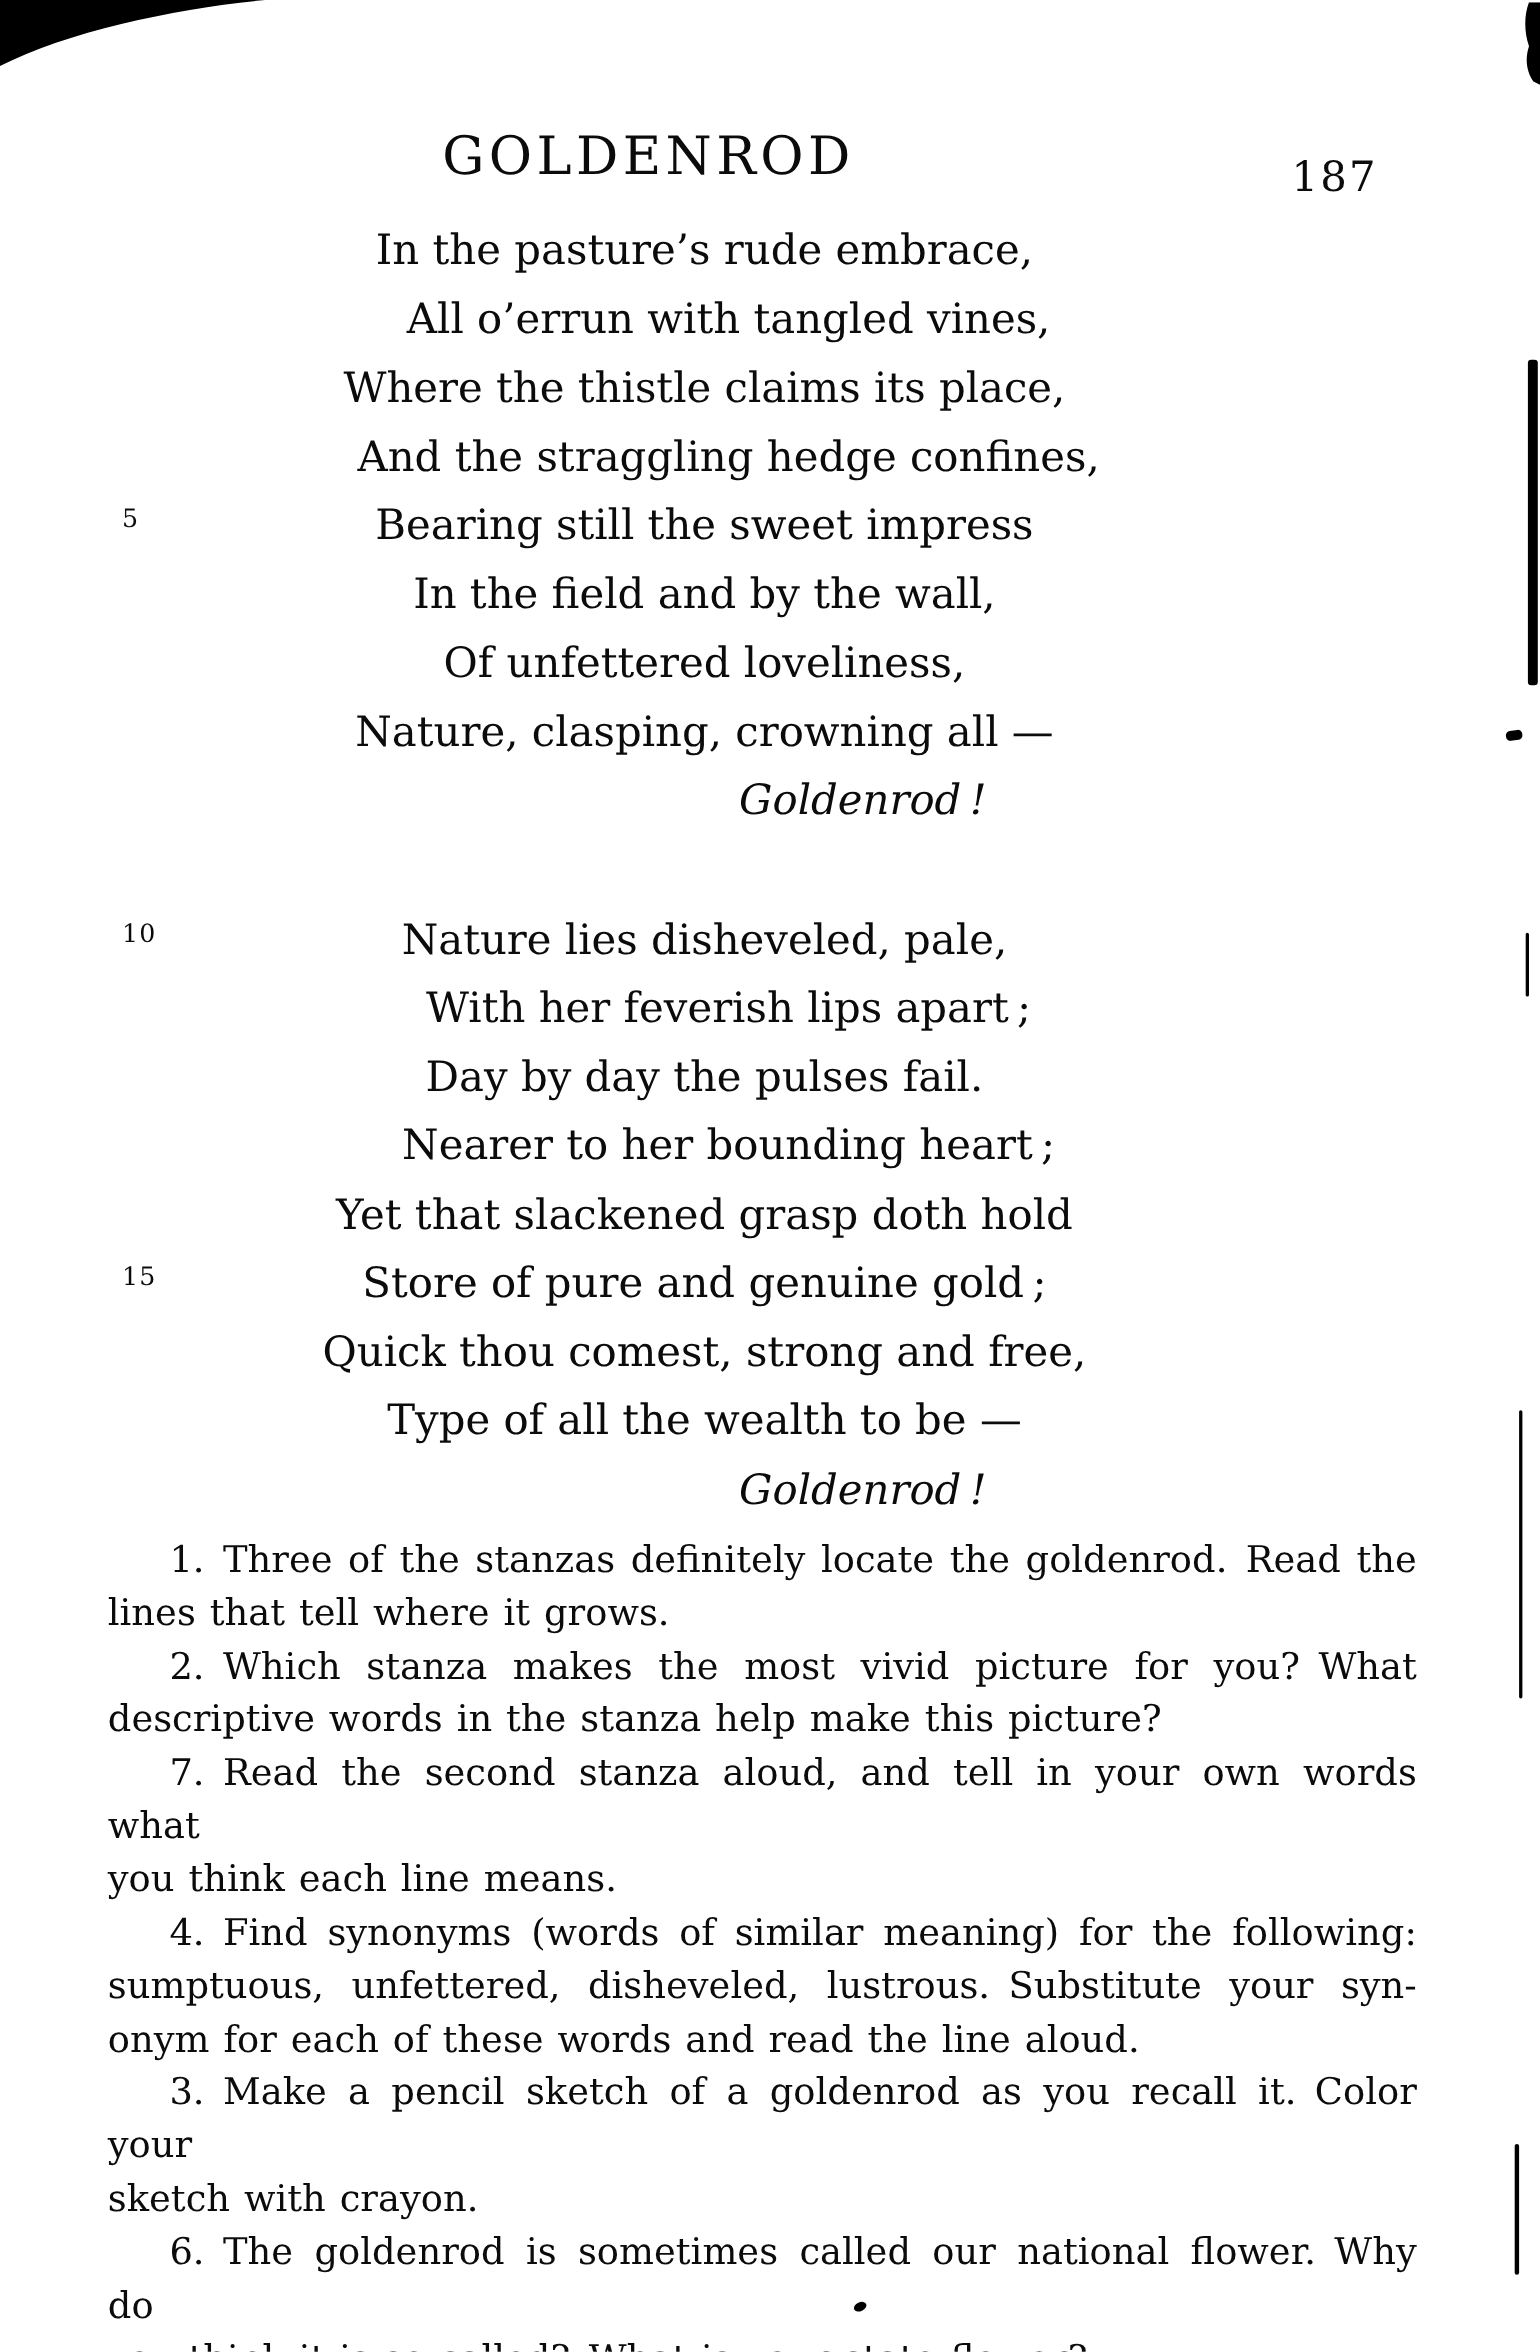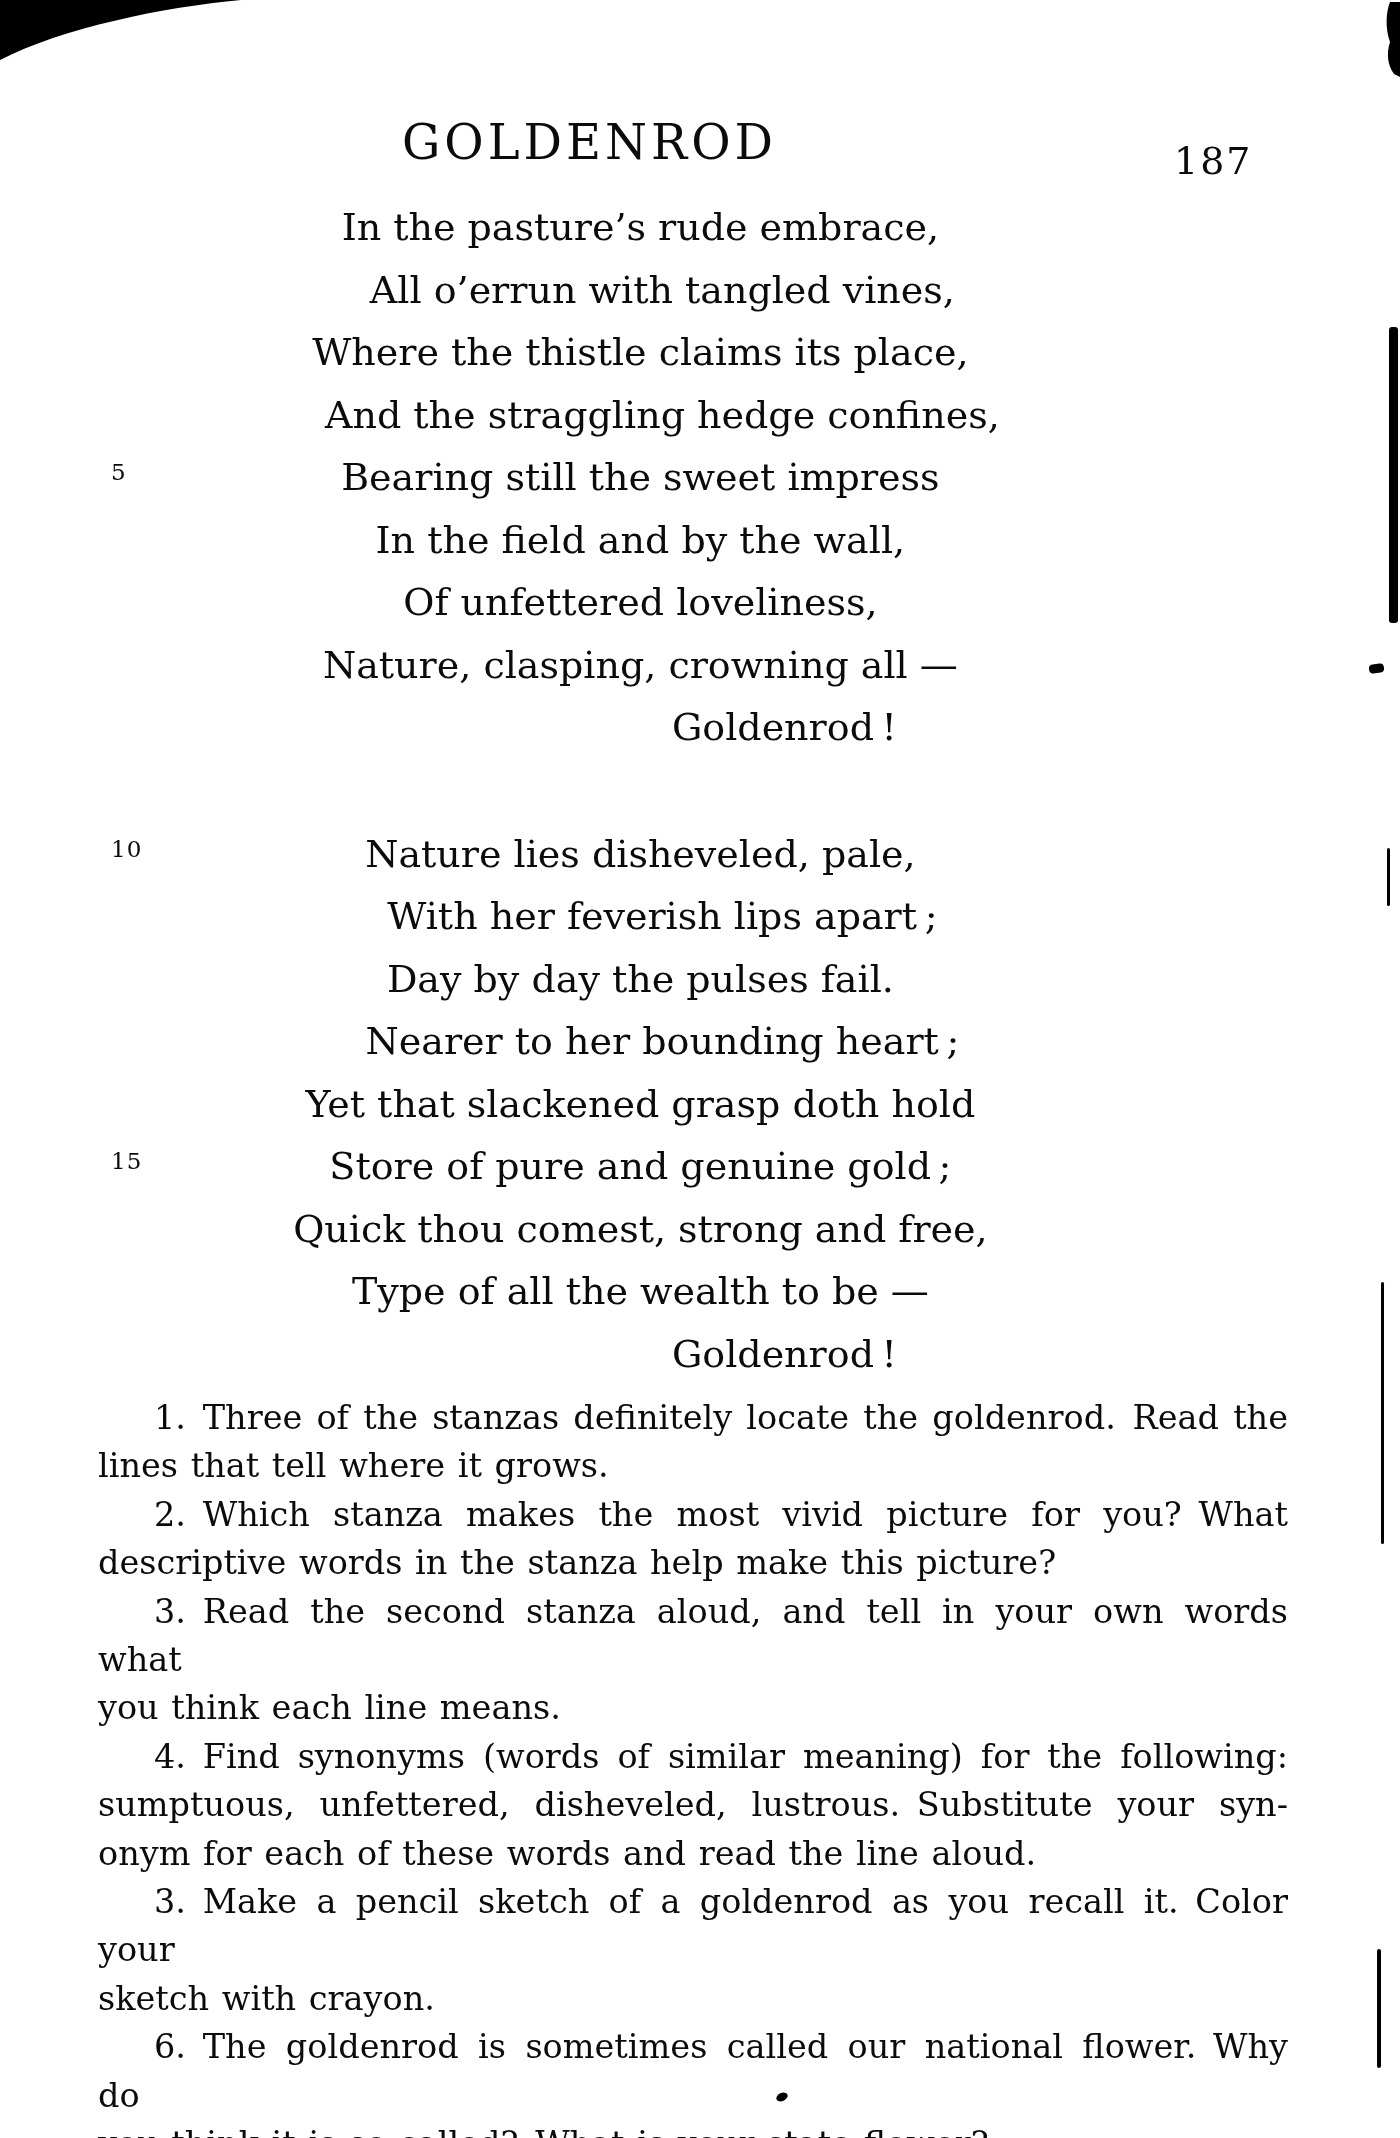--- a/index.html
+++ b/index.html
@@ -26,21 +26,21 @@
   }
 
   
   .poem{
     position:absolute;left:281px;top:196px;
     font-size:38px;line-height:62.5px;
   }
   .stanza + .stanza{margin-top:64px;}
   .pline{position:relative;white-space:nowrap;text-align:center;}
   .pline.indent-1{padding-left:44px;}
-  .pline.indent-2{padding-left:288px;}
+  .pline.indent-2{padding-left:288px;font-style:italic;}
   .line-num{
     position:absolute;left:-170px;top:15px;
     font-size:23px;line-height:1;letter-spacing:1px;
   }
 
   
   .questions{
     position:absolute;left:98px;top:1394px;width:1190px;
     font-size:33.5px;line-height:48.4px;
     word-spacing:2px;
@@ -89,21 +89,21 @@
         <div class="pline indent-0"><span>Type of all the wealth to be —</span></div>
         <div class="pline indent-2"><span>Goldenrod !</span></div>
       </div>
     </div>
 
   <div class="questions">
       <div class="qline first just">1. Three of the stanzas definitely locate the goldenrod. Read the</div>
       <div class="qline">lines that tell where it grows.</div>
       <div class="qline first just">2. Which stanza makes the most vivid picture for you? What</div>
       <div class="qline">descriptive words in the stanza help make this picture?</div>
-      <div class="qline first just">3. Read the second stanza aloud, and tell in your own words what</div>
+      <div class="qline first just">7. Read the second stanza aloud, and tell in your own words what</div>
       <div class="qline">you think each line means.</div>
       <div class="qline first just">4. Find synonyms (words of similar meaning) for the following:</div>
       <div class="qline just">sumptuous, unfettered, disheveled, lustrous. Substitute your syn-</div>
       <div class="qline">onym for each of these words and read the line aloud.</div>
       <div class="qline first just">3. Make a pencil sketch of a goldenrod as you recall it. Color your</div>
       <div class="qline">sketch with crayon.</div>
       <div class="qline first just">6. The goldenrod is sometimes called our national flower. Why do</div>
       <div class="qline">you think it is so called? What is your state flower?</div>
     </div>
 

